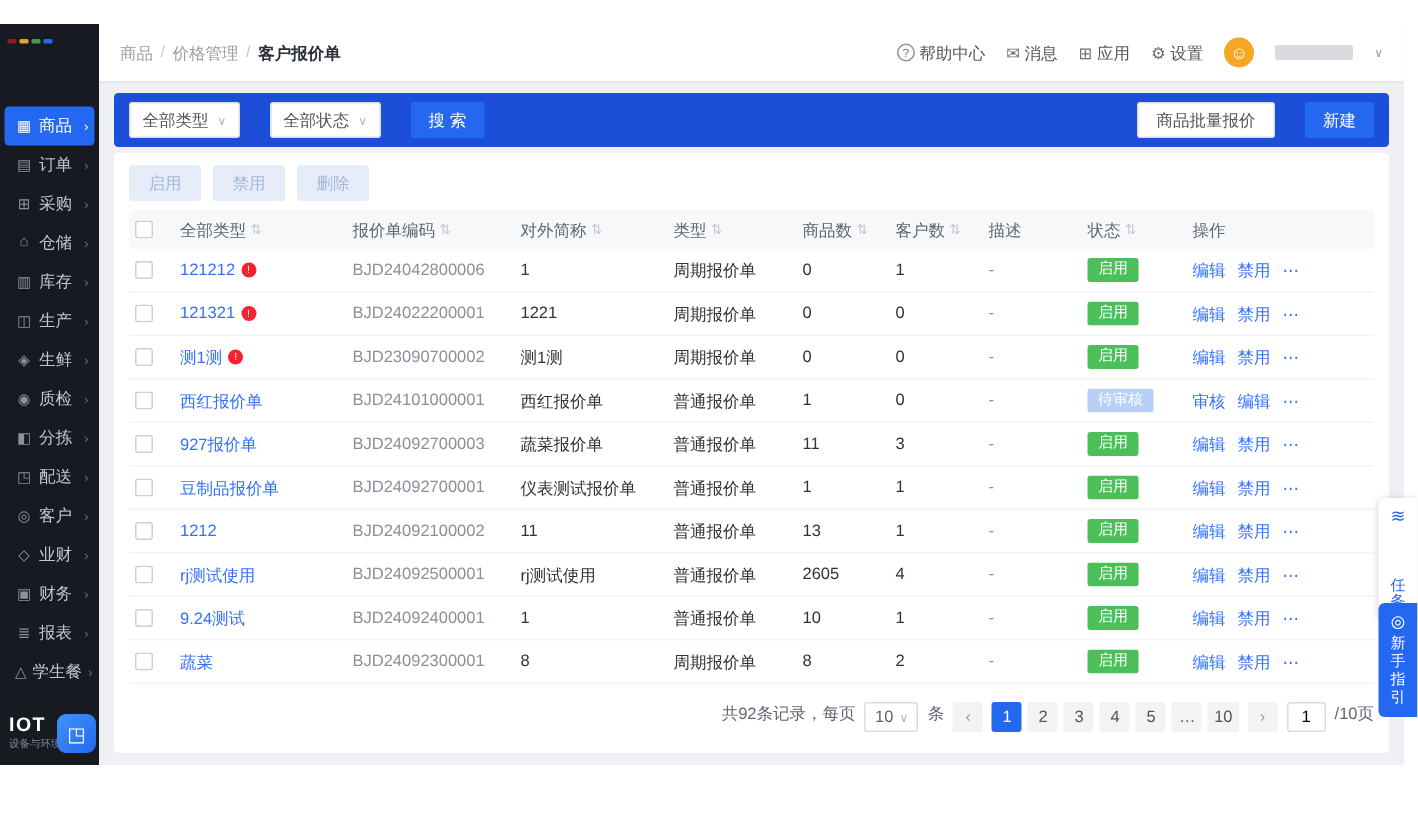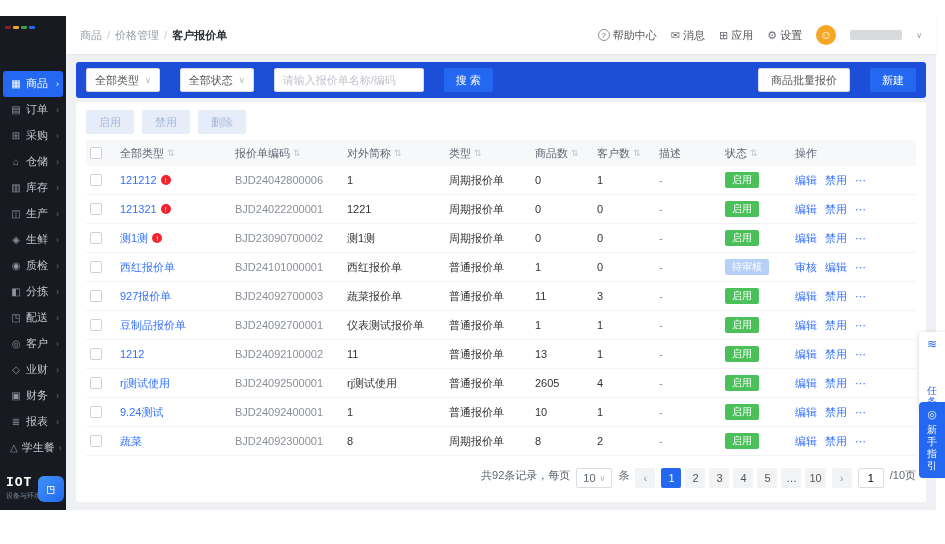--- a/index.html
+++ b/index.html
@@ -15,21 +15,21 @@
   .logo-bars{position:absolute;top:10px;left:5px;display:flex;gap:2px;}
   .logo-bars span{width:6px;height:3px;border-radius:1px;display:block;}
   .side-menu{flex:1;padding-top:2px;}
   .side-item{height:26px;display:flex;align-items:center;gap:4px;padding:0 4px 0 7px;margin:0 3px;
              border-radius:3px;color:#c2c6cd;font-size:11px;cursor:pointer;}
   .side-item .si-icon{font-size:10px;width:12px;color:#8d929b;text-align:center;}
   .side-item .si-label{flex:1;white-space:nowrap;}
   .side-item .si-chev{font-size:9px;color:#6b7078;}
   .side-item.active{background:var(--primary);color:#fff;}
   .side-item.active .si-icon,.side-item.active .si-chev{color:#fff;}
-  .side-footer{height:50px;position:relative;color:#fff;font-family:Liberation Mono, monospace;}
+  .side-footer{height:50px;position:relative;color:#fff;}
   .iot-title{position:absolute;left:6px;bottom:20px;font-weight:bold;font-size:13px;letter-spacing:1px;}
   .iot-sub{position:absolute;left:6px;bottom:9px;font-size:7px;color:#7d8b9f;white-space:nowrap;}
   .iot-icon{position:absolute;right:2px;bottom:8px;width:26px;height:26px;border-radius:6px;color:#fff;
             font-size:13px;display:flex;align-items:center;justify-content:center;
             background:linear-gradient(135deg,#3f94f6,var(--primary));}
 
   
   .main{flex:1;min-width:0;display:flex;flex-direction:column;background:#eef0f4;}
   .topbar{height:38px;background:#fff;display:flex;align-items:center;padding:0 14px;
           box-shadow:0 1px 2px rgba(0,0,0,.05);flex:0 0 38px;}
@@ -246,21 +246,20 @@
 
       <div class="filter-card">
         <div class="select">
           <span>全部类型</span>
           <span class="chev">∨</span>
         </div>
         <div class="select">
           <span>全部状态</span>
           <span class="chev">∨</span>
         </div>
-        <input class="search-input" placeholder="请输入报价单名称/编码" style="">
         <button class="btn btn-primary">搜 索</button>
         <div class="spacer"></div>
         <button class="btn btn-plain">商品批量报价</button>
         <button class="btn btn-primary">新建</button>
       </div>
 
       <div class="table-card">
         <div class="batch-row">
           <button class="btn btn-disabled">启用</button>
           <button class="btn btn-disabled">禁用</button>

